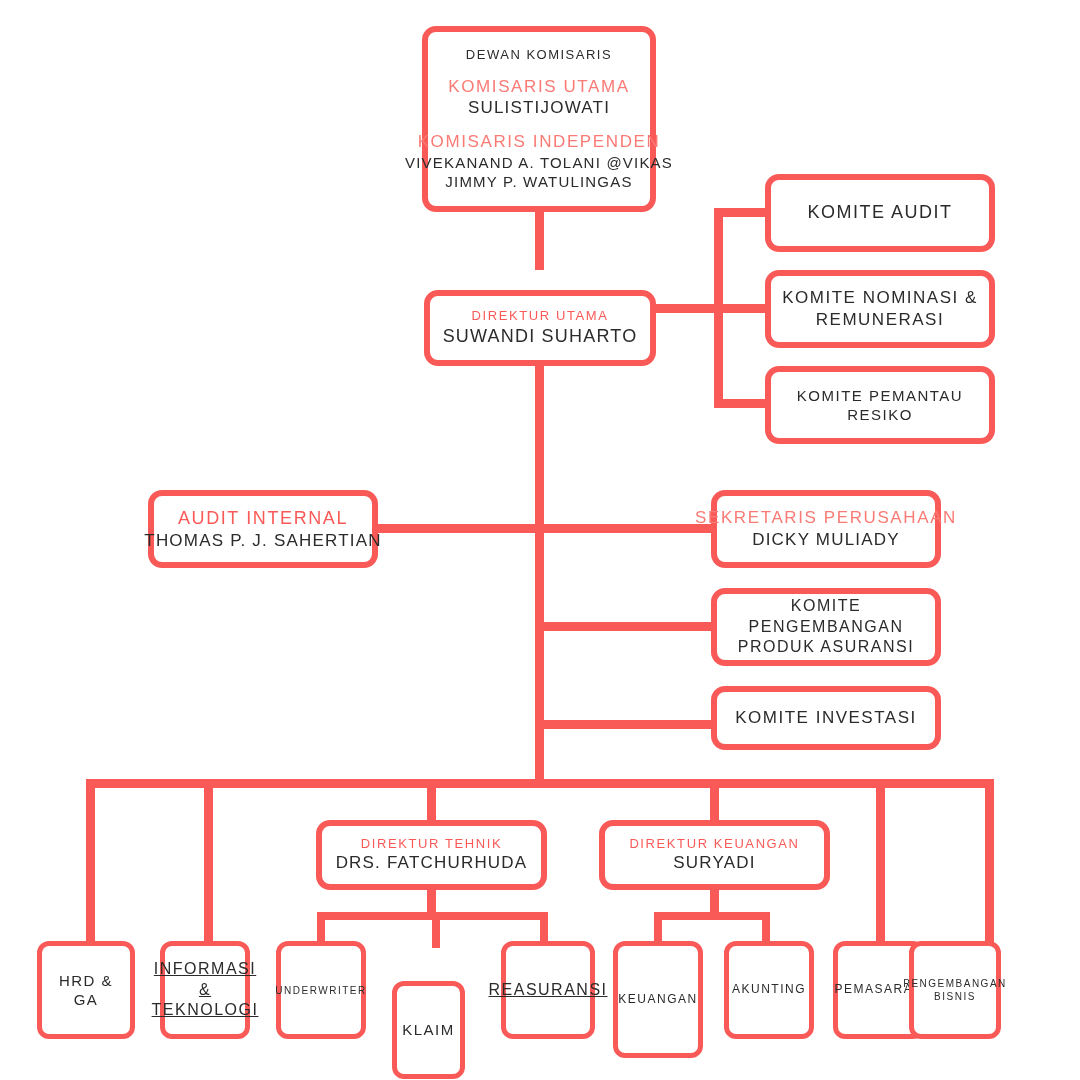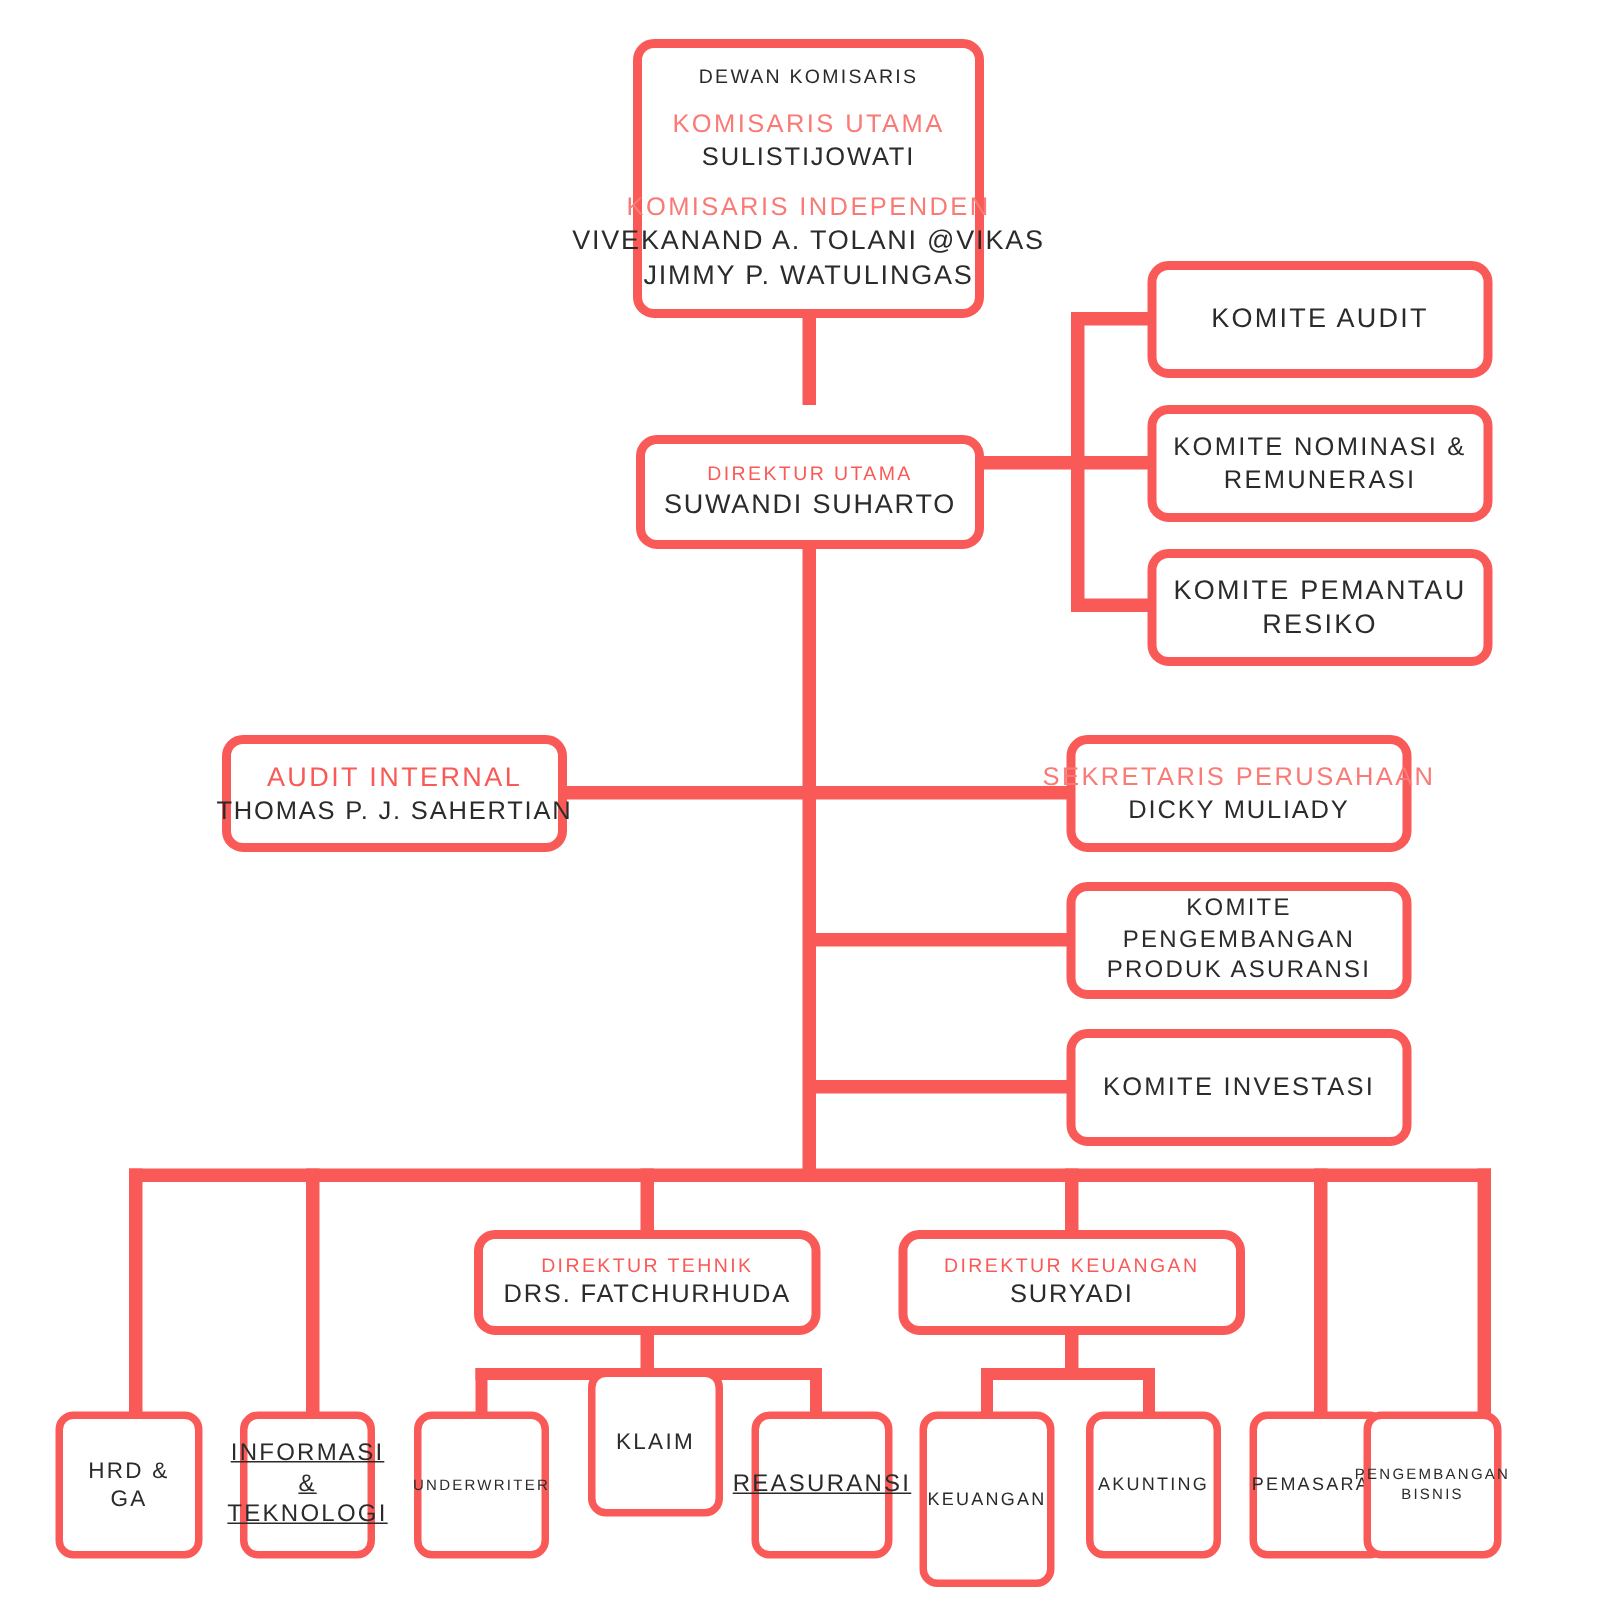--- a/index.html
+++ b/index.html
@@ -53,21 +53,21 @@
   .plain {
     color: #2b2b2b;
     letter-spacing: 1.5px;
     line-height: 1.3;
   }
   .gap { height: 12px; }
   .fs19 { font-size: 13px; }
   .fs18 { font-size: 18px; }
   .fs17 { font-size: 17px; }
   .fs15 { font-size: 15px; }
-  .fs13 { font-size: 18px; }
+  .fs13 { font-size: 15px; }
   .fs12 { font-size: 12px; }
   .fs11 { font-size: 16px; text-decoration: underline; }
   .fs10 { font-size: 10px; }
   .small-node { border-width: 5px; border-radius: 12px; }
 </style>
 </head>
 <body>
 
 <div id="chart">
 
@@ -146,21 +146,21 @@
   <div class="node" style="left:711px; top:490px; width:230px; height:78px;">
     <div class="title fs17">SEKRETARIS PERUSAHAAN</div>
     <div class="name fs17">DICKY MULIADY</div>
   </div>
 
   <div class="node" style="left:711px; top:588px; width:230px; height:78px;">
     <div class="plain fs16" style="font-size:16px;">KOMITE PENGEMBANGAN</div>
     <div class="plain fs16" style="font-size:16px;">PRODUK ASURANSI</div>
   </div>
 
-  <div class="node" style="left:711px; top:686px; width:230px; height:78px;">
+  <div class="node" style="left:711px; top:686px; width:230px; height:64px;">
     <div class="plain fs17">KOMITE INVESTASI</div>
   </div>
 
   <div class="node" style="left:316px; top:820px; width:231px; height:70px;">
     <div class="title strongred fs19">DIREKTUR TEHNIK</div>
     <div class="name fs17">DRS. FATCHURHUDA</div>
   </div>
 
   <div class="node" style="left:599px; top:820px; width:231px; height:70px;">
     <div class="title strongred fs19">DIREKTUR KEUANGAN</div>
@@ -173,21 +173,21 @@
 
   <div class="node small-node" style="left:160px; top:941px; width:90px; height:98px;">
     <div class="plain fs11">INFORMASI &amp;</div>
     <div class="plain fs11">TEKNOLOGI</div>
   </div>
 
   <div class="node small-node" style="left:276px; top:941px; width:90px; height:98px;">
     <div class="plain fs10">UNDERWRITER</div>
   </div>
 
-  <div class="node small-node" style="left:392px; top:913px; width:90px; height:98px;">
+  <div class="node small-node" style="left:392px; top:981px; width:73px; height:98px;">
     <div class="plain fs15">KLAIM</div>
   </div>
 
   <div class="node small-node" style="left:501px; top:941px; width:94px; height:98px;">
     <div class="plain fs11">REASURANSI</div>
   </div>
 
   <div class="node small-node" style="left:613px; top:941px; width:90px; height:117px;">
     <div class="plain fs12">KEUANGAN</div>
   </div>

